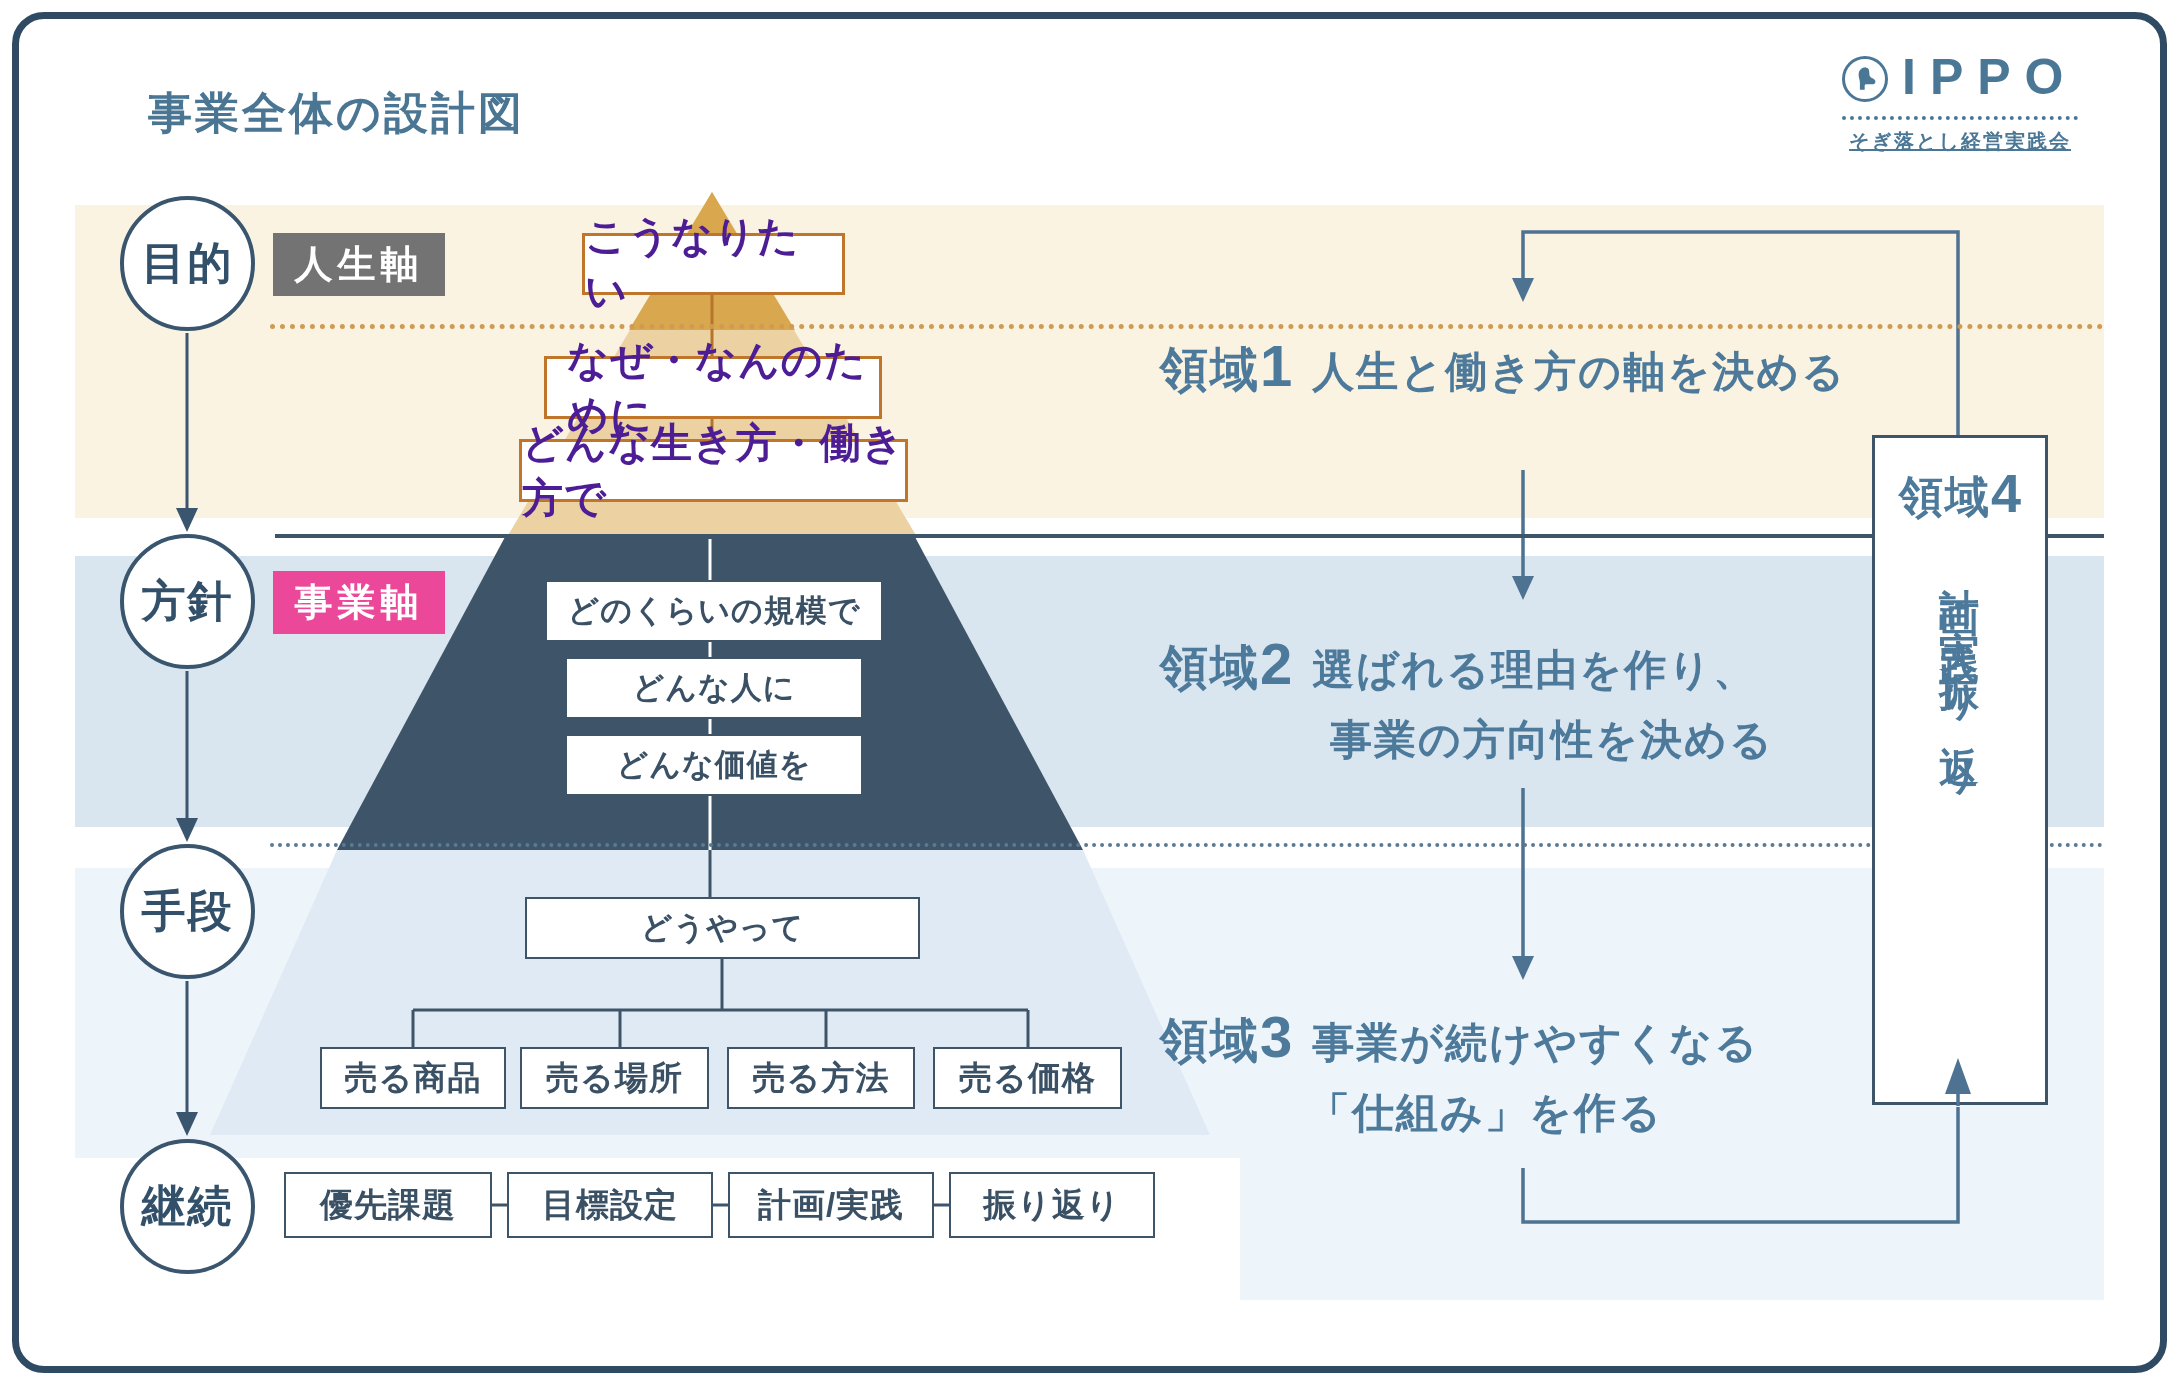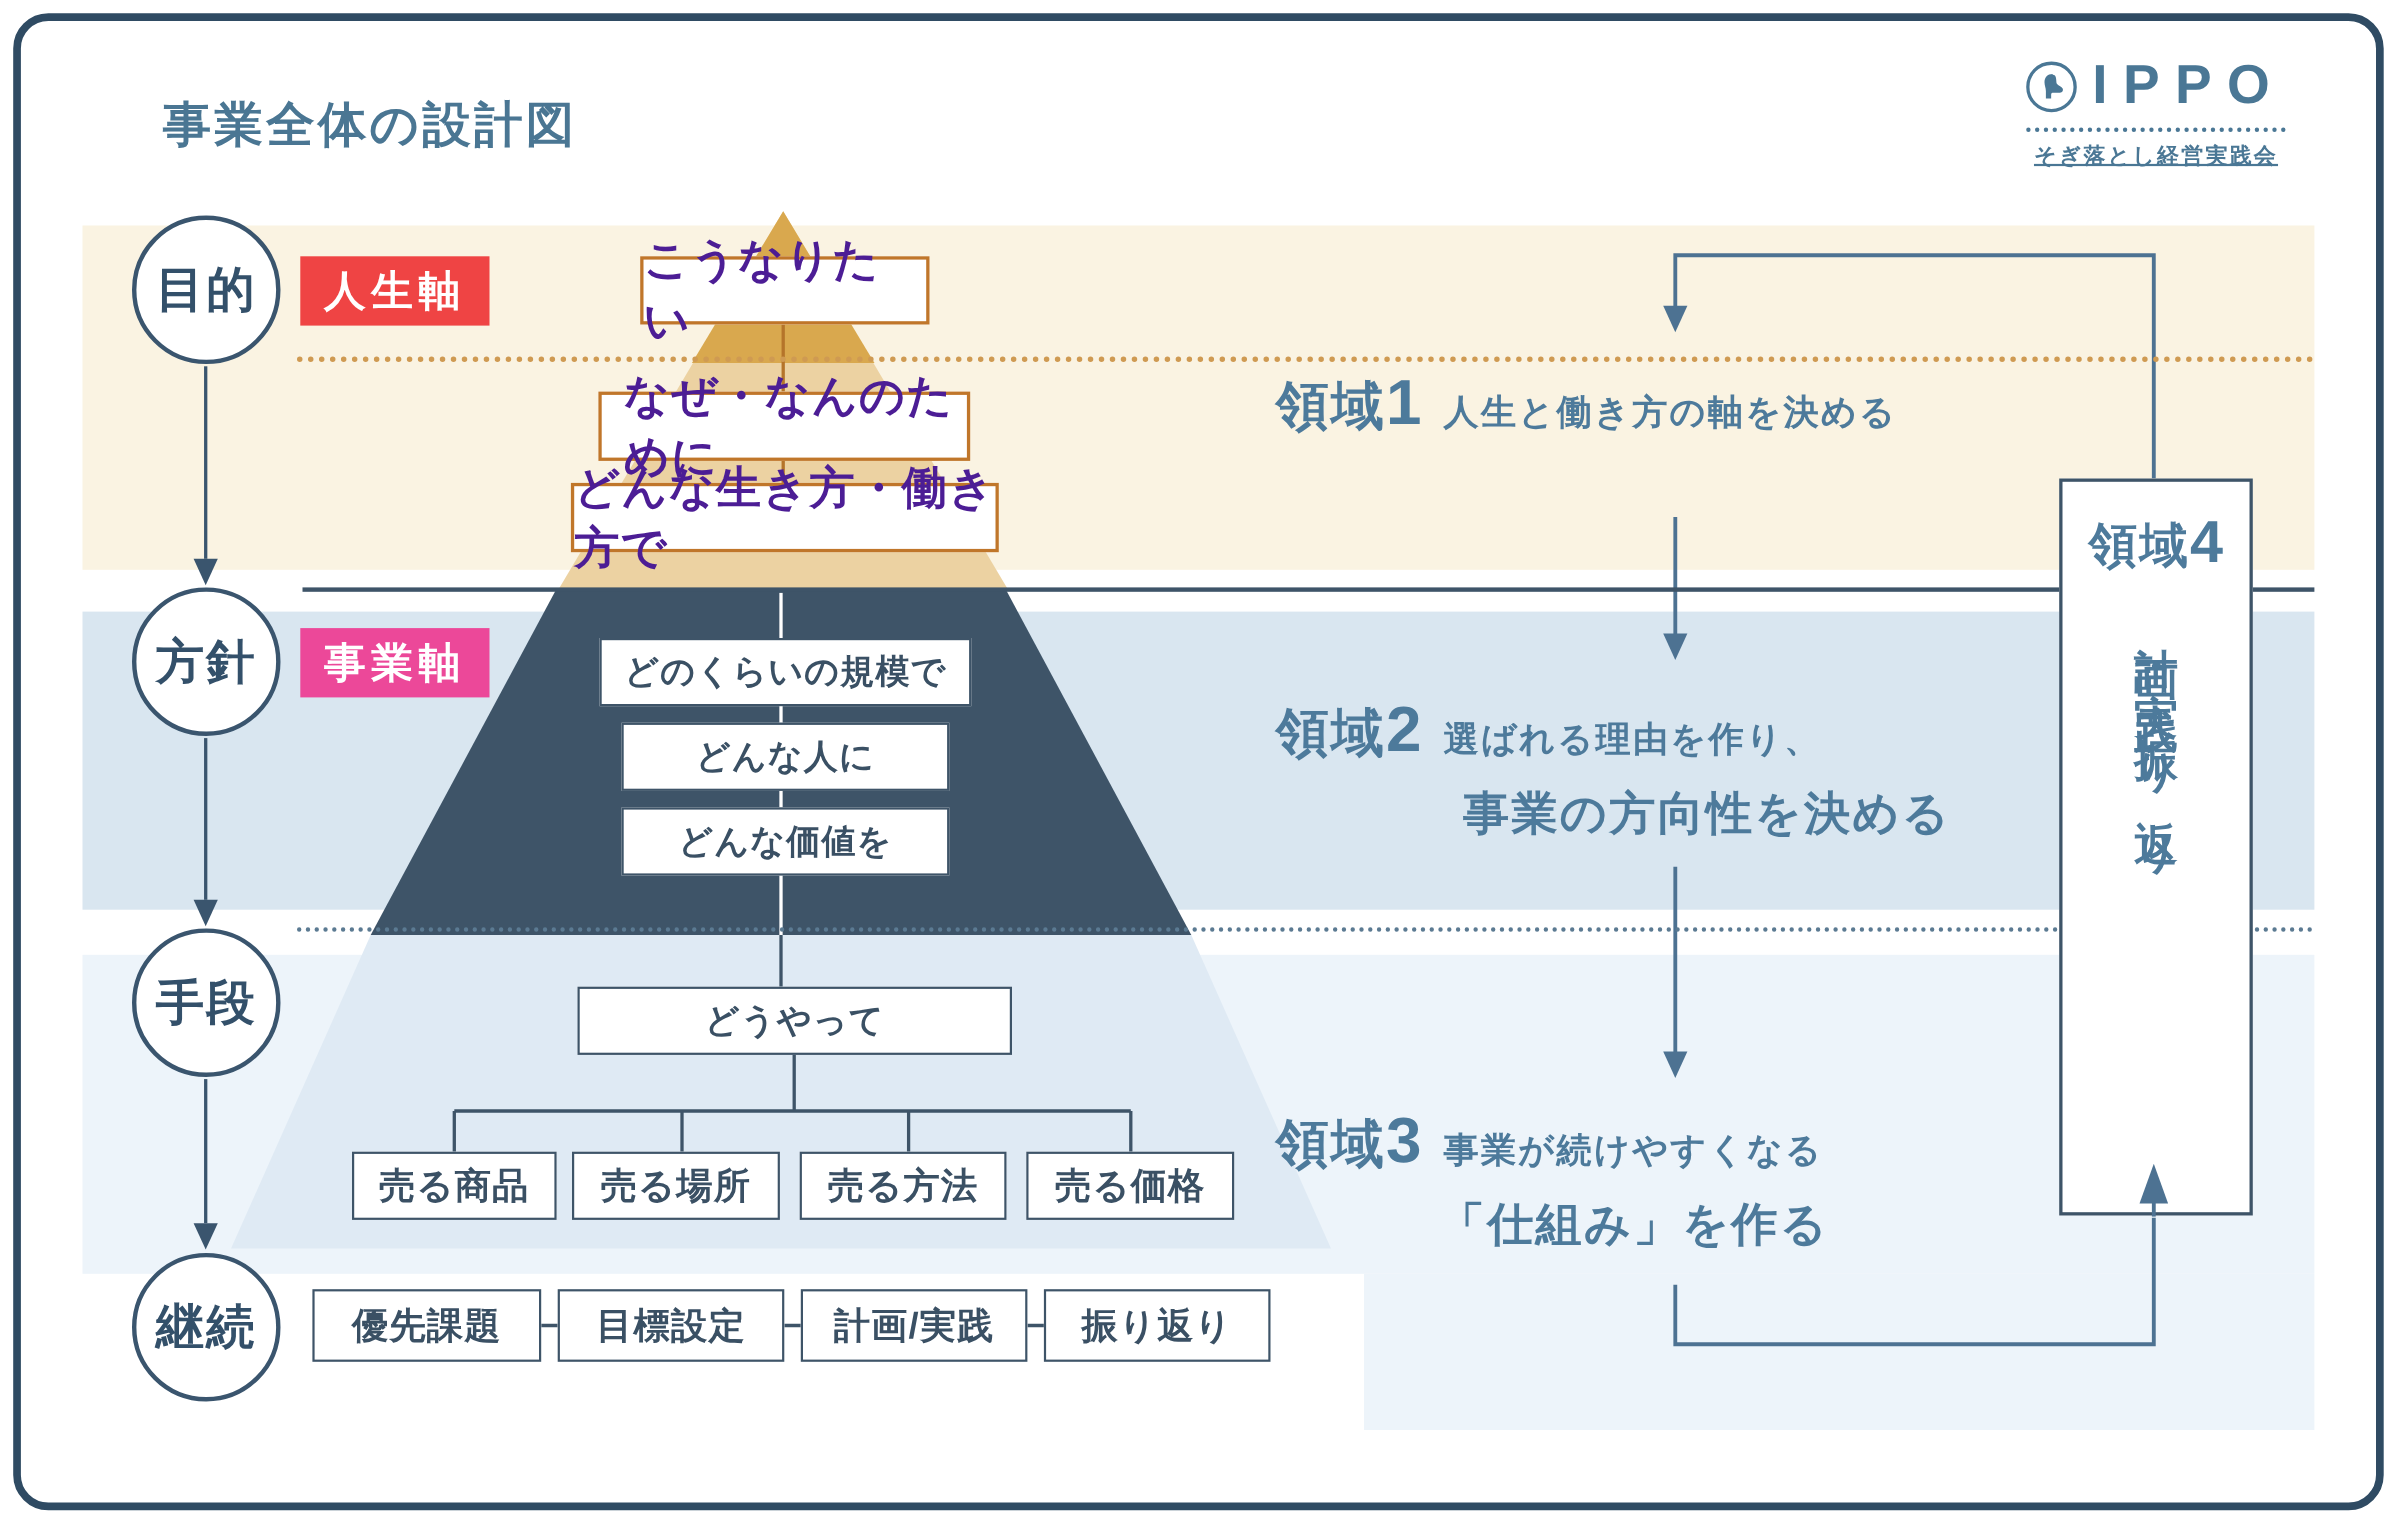--- a/index.html
+++ b/index.html
@@ -28,33 +28,33 @@
   .logo-name{left:1902px;top:48px;font-size:50px;font-weight:800;letter-spacing:14px;color:#4a7795;z-index:4;}
   .logo-dots{left:1842px;top:116px;width:236px;border-top:4px dotted #4a7795;z-index:4;}
   .logo-tagline{left:1842px;top:128px;width:236px;text-align:center;font-size:20px;font-weight:bold;letter-spacing:2px;color:#4a7795;z-index:4;text-decoration:underline;}
   
   .circle{width:135px;height:135px;border:4px solid #3a556e;border-radius:50%;background:#fff;
           display:flex;align-items:center;justify-content:center;font-size:44px;font-weight:bold;
           color:#33506a;z-index:4;letter-spacing:2px;}
   
   .badge{width:172px;height:63px;display:flex;align-items:center;justify-content:center;
          font-size:38px;font-weight:bold;color:#fff;letter-spacing:5px;z-index:4;}
-  .badge-life{left:273px;top:233px;background:#ef4444;}
+  .badge-life{left:273px;top:233px;background:#737373;}
   .badge-biz{left:273px;top:571px;background:#ec4899;}
   
   .pbox{background:#fff;display:flex;align-items:center;justify-content:center;
         font-weight:bold;z-index:4;letter-spacing:1px;}
   .pbox.orange{border:3px solid #c0762a;color:#4c1d95;font-size:41px;}
   .pbox.navy{border:2.5px solid #3e5468;color:#3a5064;font-size:31px;}
   .pbox.small{font-size:33px;}
   
   .area-row{display:flex;align-items:baseline;gap:20px;color:#4d7a9b;font-weight:bold;z-index:4;white-space:nowrap;}
   .area-label{font-size:48px;letter-spacing:2px;}
   .area-num{font-size:58px;}
-  .area-text{font-size:32px;letter-spacing:2px;}
+  .area-text{font-size:42px;letter-spacing:2px;}
   .area-line2{color:#4d7a9b;font-weight:bold;font-size:42px;letter-spacing:2px;z-index:4;white-space:nowrap;}
   
   .a4-box{left:1872px;top:435px;width:176px;height:670px;background:#fff;border:3px solid #3e5468;z-index:5;}
   .a4-head{position:absolute;top:24px;left:0;width:100%;text-align:center;color:#4d7a9b;font-weight:bold;white-space:nowrap;}
   .a4-head .area-label{font-size:44px;}
   .a4-head .area-num{font-size:54px;}
   .a4-vert{position:absolute;top:118px;left:50%;transform:translateX(-50%);
            writing-mode:vertical-rl;text-orientation:upright;
            color:#4d7a9b;font-weight:bold;font-size:40px;letter-spacing:14px;white-space:nowrap;}
 </style>

